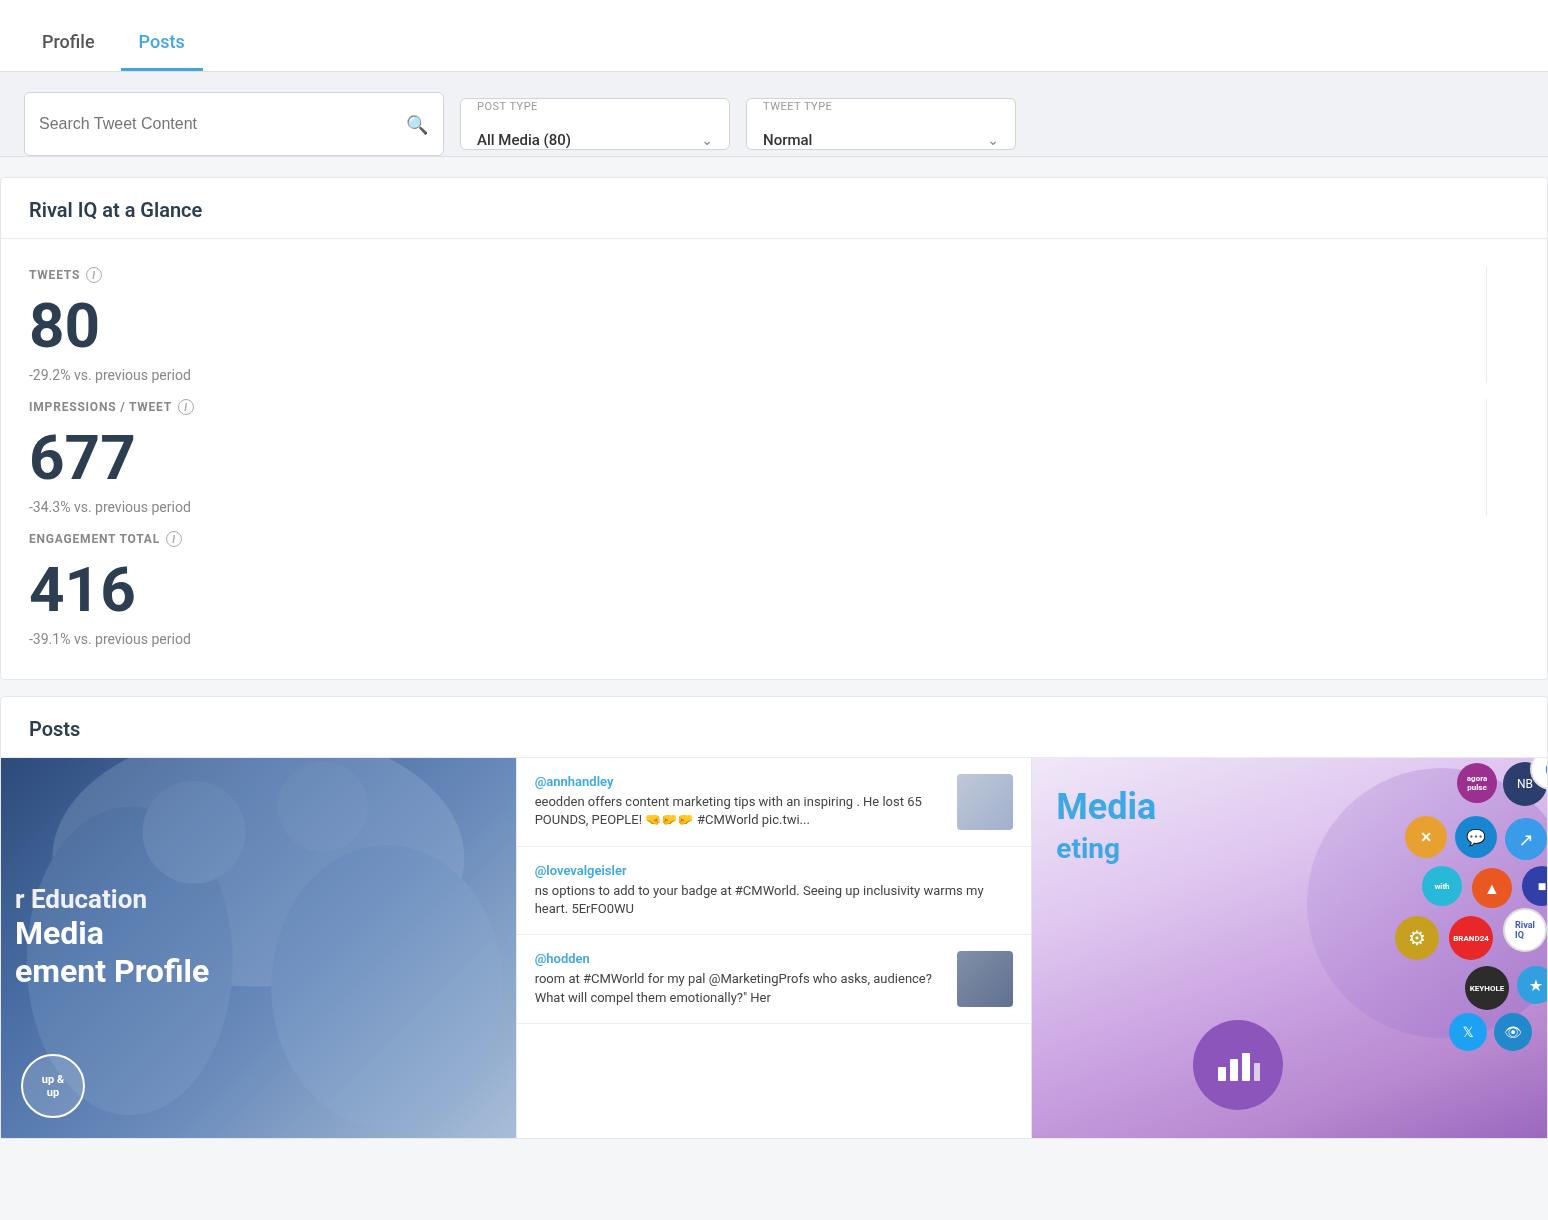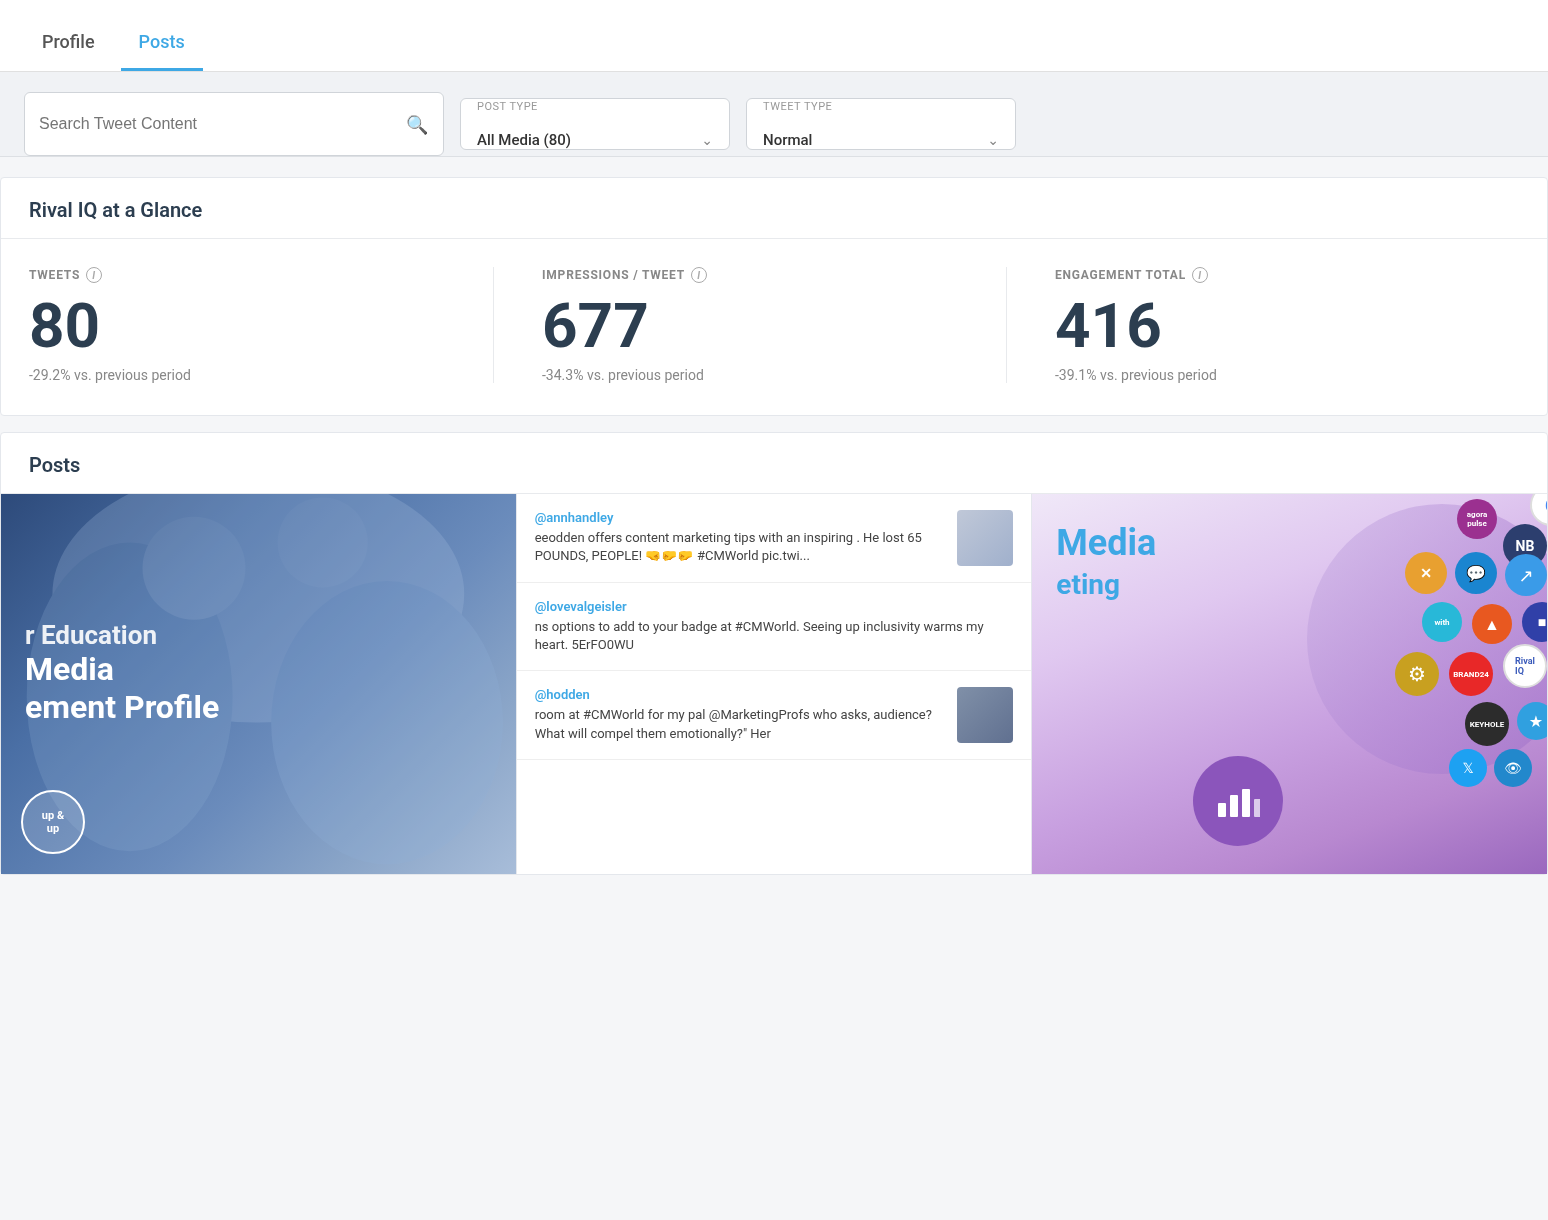--- a/index.html
+++ b/index.html
@@ -141,20 +141,21 @@
     .section-title {
       font-size: 20px;
       font-weight: 600;
       color: #2c3e50;
     }
 
     .stats-row {
       display: flex;
       padding: 28px 28px 32px;
       gap: 16px;
+      flex-direction: column;
     }
     .stat-block {
       flex: 1;
       padding-right: 32px;
     }
     .stat-block:not(:last-child) {
       border-right: 1px solid #e8eaed;
       margin-right: 32px;
     }
     .stat-label {
@@ -233,21 +234,21 @@
       background: linear-gradient(135deg, #2d4a7a 0%, #4a6fa5 30%, #6b8cbc 60%, #8aa5c8 80%, #a8bdd9 100%);
       position: relative;
       display: flex;
       align-items: flex-end;
       padding: 24px;
     }
     .card1-text-overlay {
       color: #fff;
       position: absolute;
       top: 50%;
-      left: 24px;
+      left: 14px;
       transform: translateY(-60%);
     }
     .card1-text-overlay .line1 {
       font-size: 26px;
       font-weight: 700;
       opacity: 0.9;
     }
     .card1-text-overlay .line2 {
       font-size: 32px;
       font-weight: 700;
@@ -469,21 +470,21 @@
               <rect x="26" y="6" width="8" height="28" rx="1" fill="white"></rect>
               <rect x="38" y="16" width="8" height="18" rx="1" fill="white" opacity="0.7"></rect>
             </svg>
           </div>
         </div>
 
         <div style="position:absolute; top: -10px; right: -30px; width: 320px; height: 320px; z-index: 1;">
 
           <div style="position:absolute; top: 20px; right: 0; width:270px; height:270px; border-radius:50%; background: linear-gradient(135deg, #d0b8e8, #b890d8, #a070c8); opacity:0.7;"></div>
 
-          <div style="position:absolute; top:40px; right:30px; width:44px; height:44px; border-radius:50%; background:#2c3e6e; display:flex; align-items:center; justify-content:center; font-size:14px; font-weight:700; color:white;">NB</div>
+          <div style="position:absolute; top:14px; right:30px; width:44px; height:44px; border-radius:50%; background:#2c3e6e; display:flex; align-items:center; justify-content:center; font-size:12px; font-weight:400; color:white;">NB</div>
 
           <div style="position:absolute; top:15px; right:80px; width:40px; height:40px; border-radius:50%; background:#9b3090; display:flex; align-items:center; justify-content:center; font-size:8px; font-weight:700; color:white; text-align:center;">agora<br>pulse</div>
 
           <div style="position:absolute; top:70px; right:30px; width:42px; height:42px; border-radius:50%; background:#3a9be8; display:flex; align-items:center; justify-content:center; font-size:18px; color:white;">↗</div>
 
           <div style="position:absolute; top:68px; right:80px; width:42px; height:42px; border-radius:50%; background:#1a85d0; display:flex; align-items:center; justify-content:center; font-size:16px; color:white;">💬</div>
 
           <div style="position:absolute; top:68px; right:130px; width:42px; height:42px; border-radius:50%; background:#e8a030; display:flex; align-items:center; justify-content:center; font-size:14px; font-weight:700; color:white;">✕</div>
 
           <div style="position:absolute; top:118px; right:15px; width:40px; height:40px; border-radius:50%; background:#3040a8; display:flex; align-items:center; justify-content:center; font-size:14px; color:white;">■</div>

